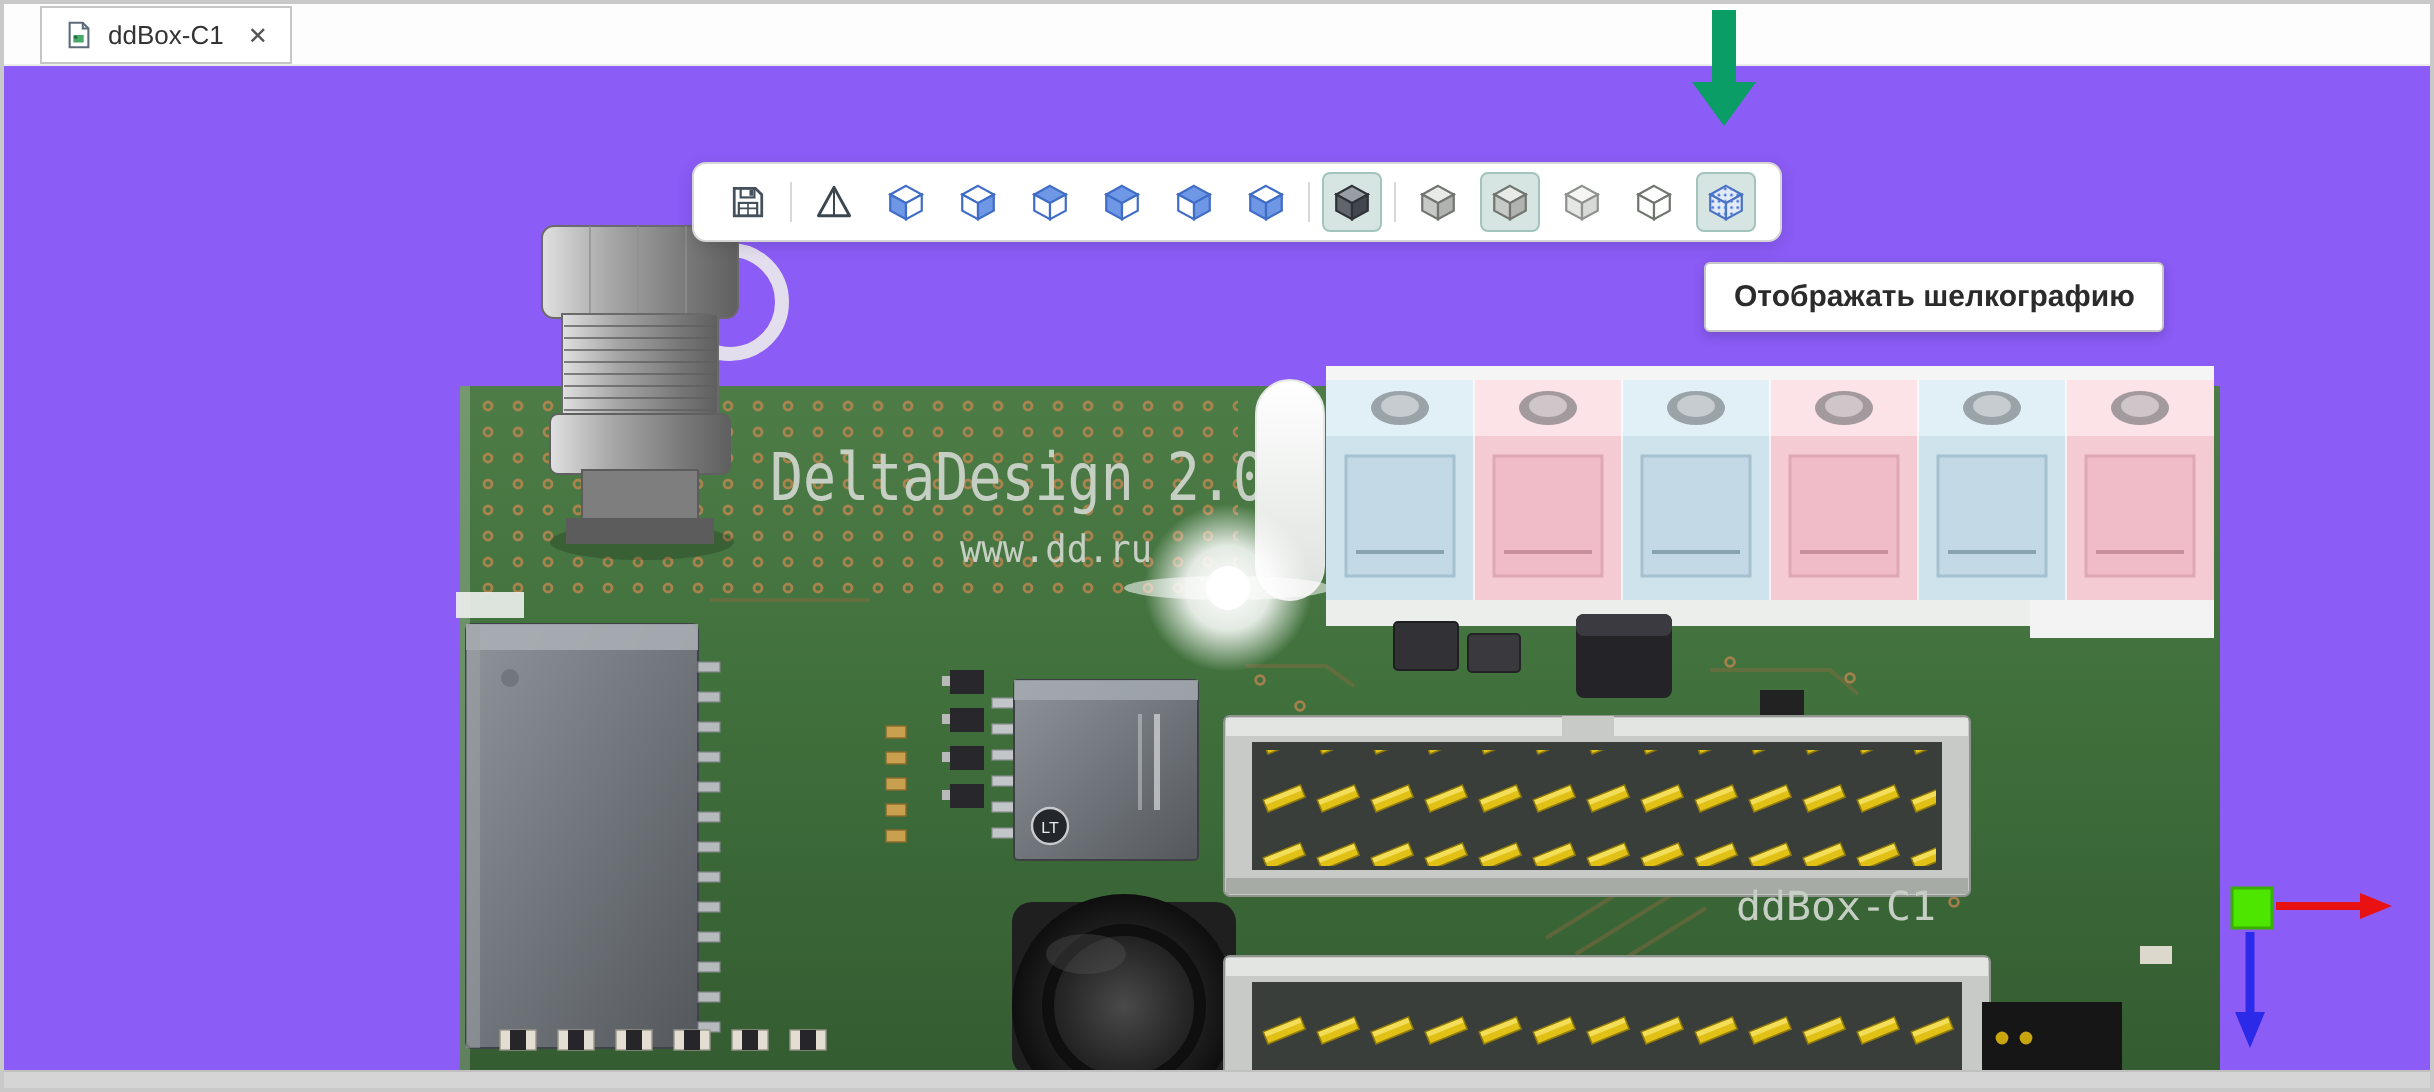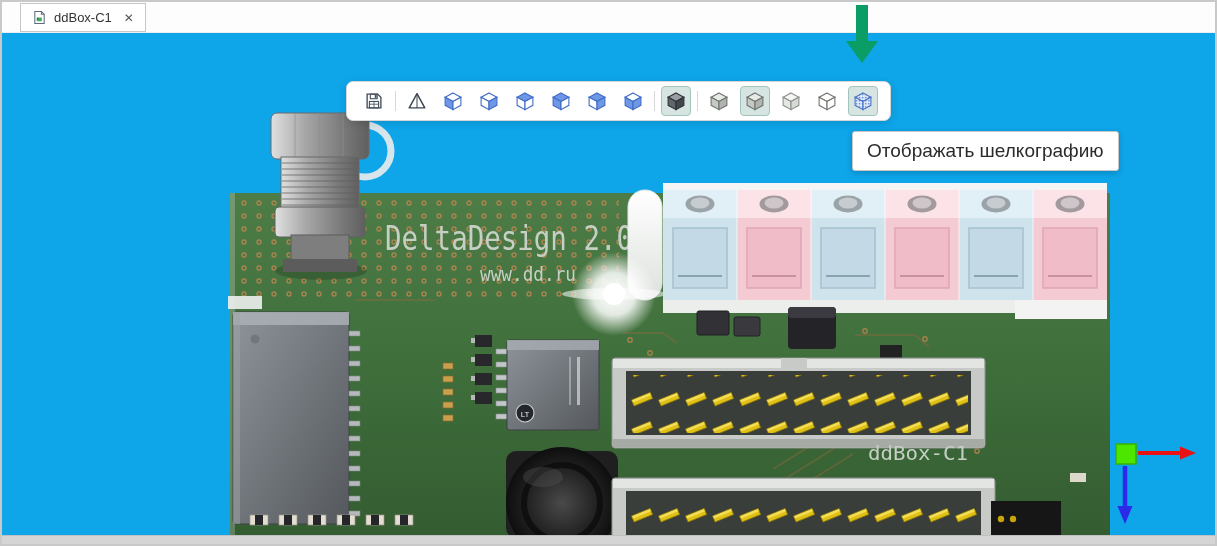--- a/index.html
+++ b/index.html
@@ -1,18 +1,18 @@
 <!DOCTYPE html>
 <html><head>
 <meta charset="utf-8">
 <style>
   * { box-sizing: border-box; margin: 0; padding: 0; }
   body { font-family: "Liberation Sans", sans-serif; background:#e9e9e9; }
   .window{
-    position:relative; width:1217px; height:546px; background:#0ea5e9;
+    position:relative; width:1217px; height:546px; background:#8b5cf6;
     border:2px solid #c9c9c9; overflow:hidden;
   }
   
   .tabbar{ position:absolute; top:0; left:0; right:0; height:31px;
     background:#fdfdfd; border-bottom:1px solid #ececec; }
   .tab{ position:absolute; left:18px; top:1px; height:29px;
     display:flex; align-items:center; gap:7px; padding:0 11px;
     background:#ffffff; border:1px solid #c6c6c6; font-size:13px; color:#333; }
   .tab-close{ margin-left:5px; font-size:12px; color:#555; line-height:1; cursor:pointer; }
   
@@ -21,21 +21,21 @@
     border-radius:7px; box-shadow:0 2px 8px rgba(0,0,0,0.13); z-index:5; }
   .tb-btn{ width:30px; height:30px; display:flex; align-items:center; justify-content:center;
     border:1px solid transparent; border-radius:4px; background:transparent; cursor:pointer; }
   .tb-btn.selected{ background:#d7e5e2; border-color:#a3c4bd; }
   .tb-sep{ width:1px; height:20px; background:#d8d8d8; }
   
   .guide-arrow{ position:absolute; left:843px; top:3px; z-index:6; }
   
   .tooltip{ position:absolute; left:850px; top:129px; padding:8px 14px;
     background:#ffffff; border:1px solid #c6c6c6; border-radius:3px;
-    box-shadow:0 2px 6px rgba(0,0,0,0.18); font-size:19px; font-weight:400;
+    box-shadow:0 2px 6px rgba(0,0,0,0.18); font-size:15px; font-weight:700;
     color:#2b2b2b; white-space:nowrap; z-index:6; }
   
   .pcb{ position:absolute; left:223px; top:93px; }
   .axis{ position:absolute; left:1106px; top:436px; z-index:4; }
   .bottom-frame{ position:absolute; left:0; right:0; bottom:0; height:9px;
     background:#d5d5d5; border-top:1px solid #c0c0c0; }
   .silk{ font-family:"DejaVu Sans Mono", monospace; fill:#c6cfc3; }
 </style>
 </head>
 <body>

